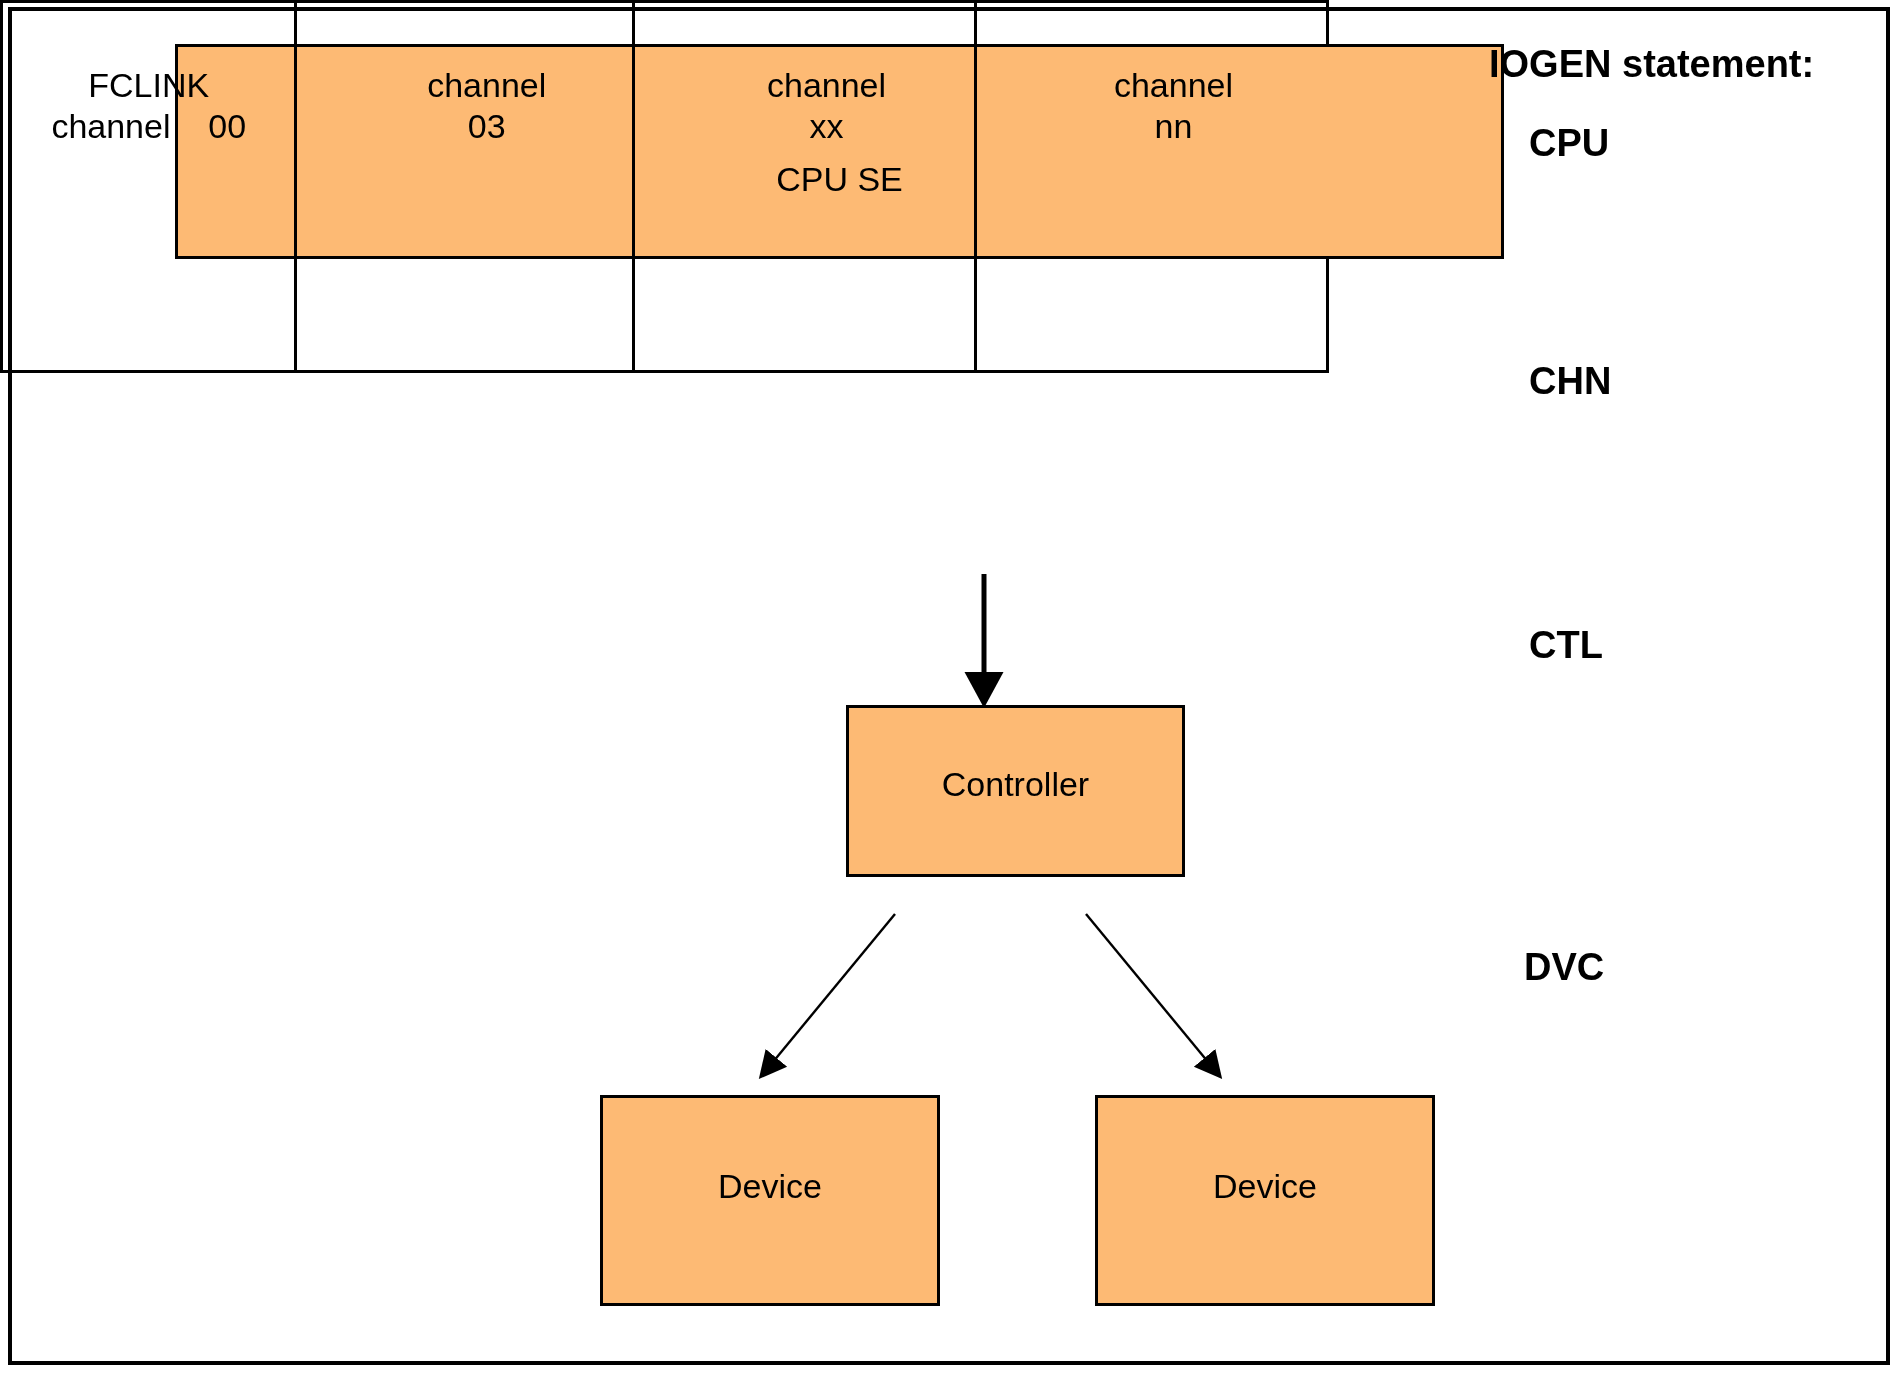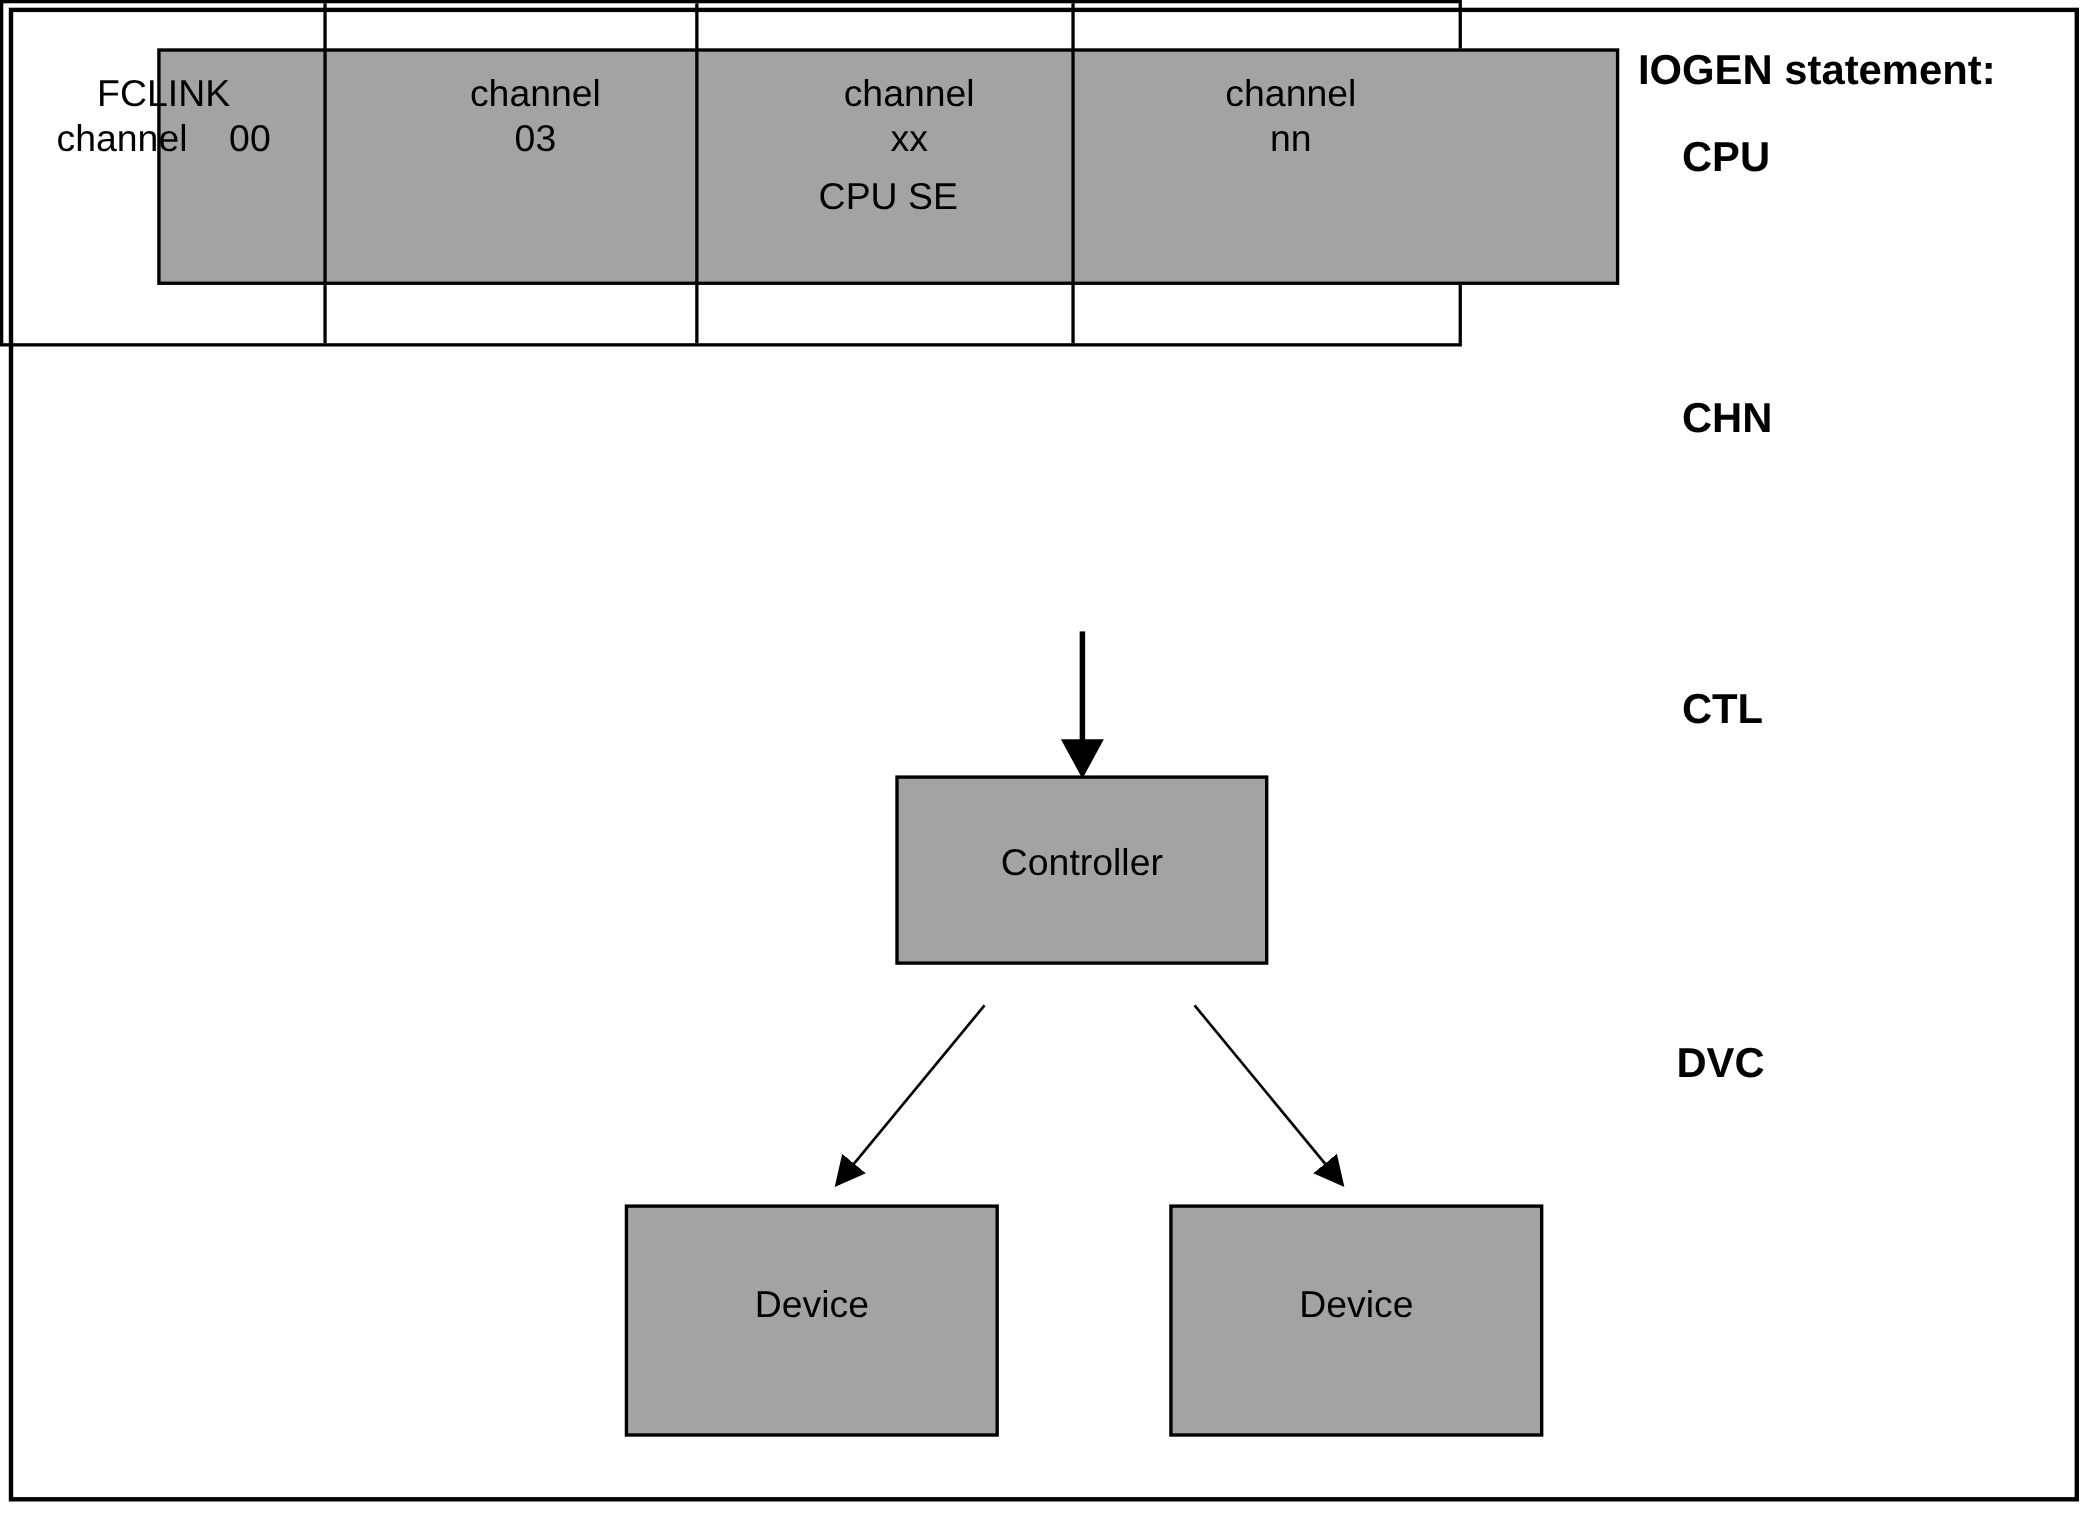--- a/index.html
+++ b/index.html
@@ -25,21 +25,22 @@
     width: 1882px;
     height: 1358px;
     border: 4px solid #000000;
     box-sizing: border-box;
   }
   
   .box {
     position: absolute;
     box-sizing: border-box;
     border: 3px solid #000000;
-    background: #a3a3a3;
+    background: #fdba74;
+    margin-left: 32px;
   }
   .box-label {
     position: absolute;
     left: 0;
     right: 0;
     text-align: center;
     color: #000000;
     font-size: 34px;
     line-height: 1.22;
     white-space: pre;
@@ -52,21 +53,21 @@
     height: 215px;
   }
   #cpu-box .box-label {
     top: 112px;
   }
   
   #channel-row {
     left: 143px;
     top: 259px;
     width: 1329px;
-    height: 315px;
+    height: 373px;
     display: flex;
     border: 3px solid #000000;
     box-sizing: border-box;
     gap: 44px;
   }
   .channel-cell {
     position: relative;
     box-sizing: border-box;
     border-right: 3px solid #000000;
     height: 100%;

